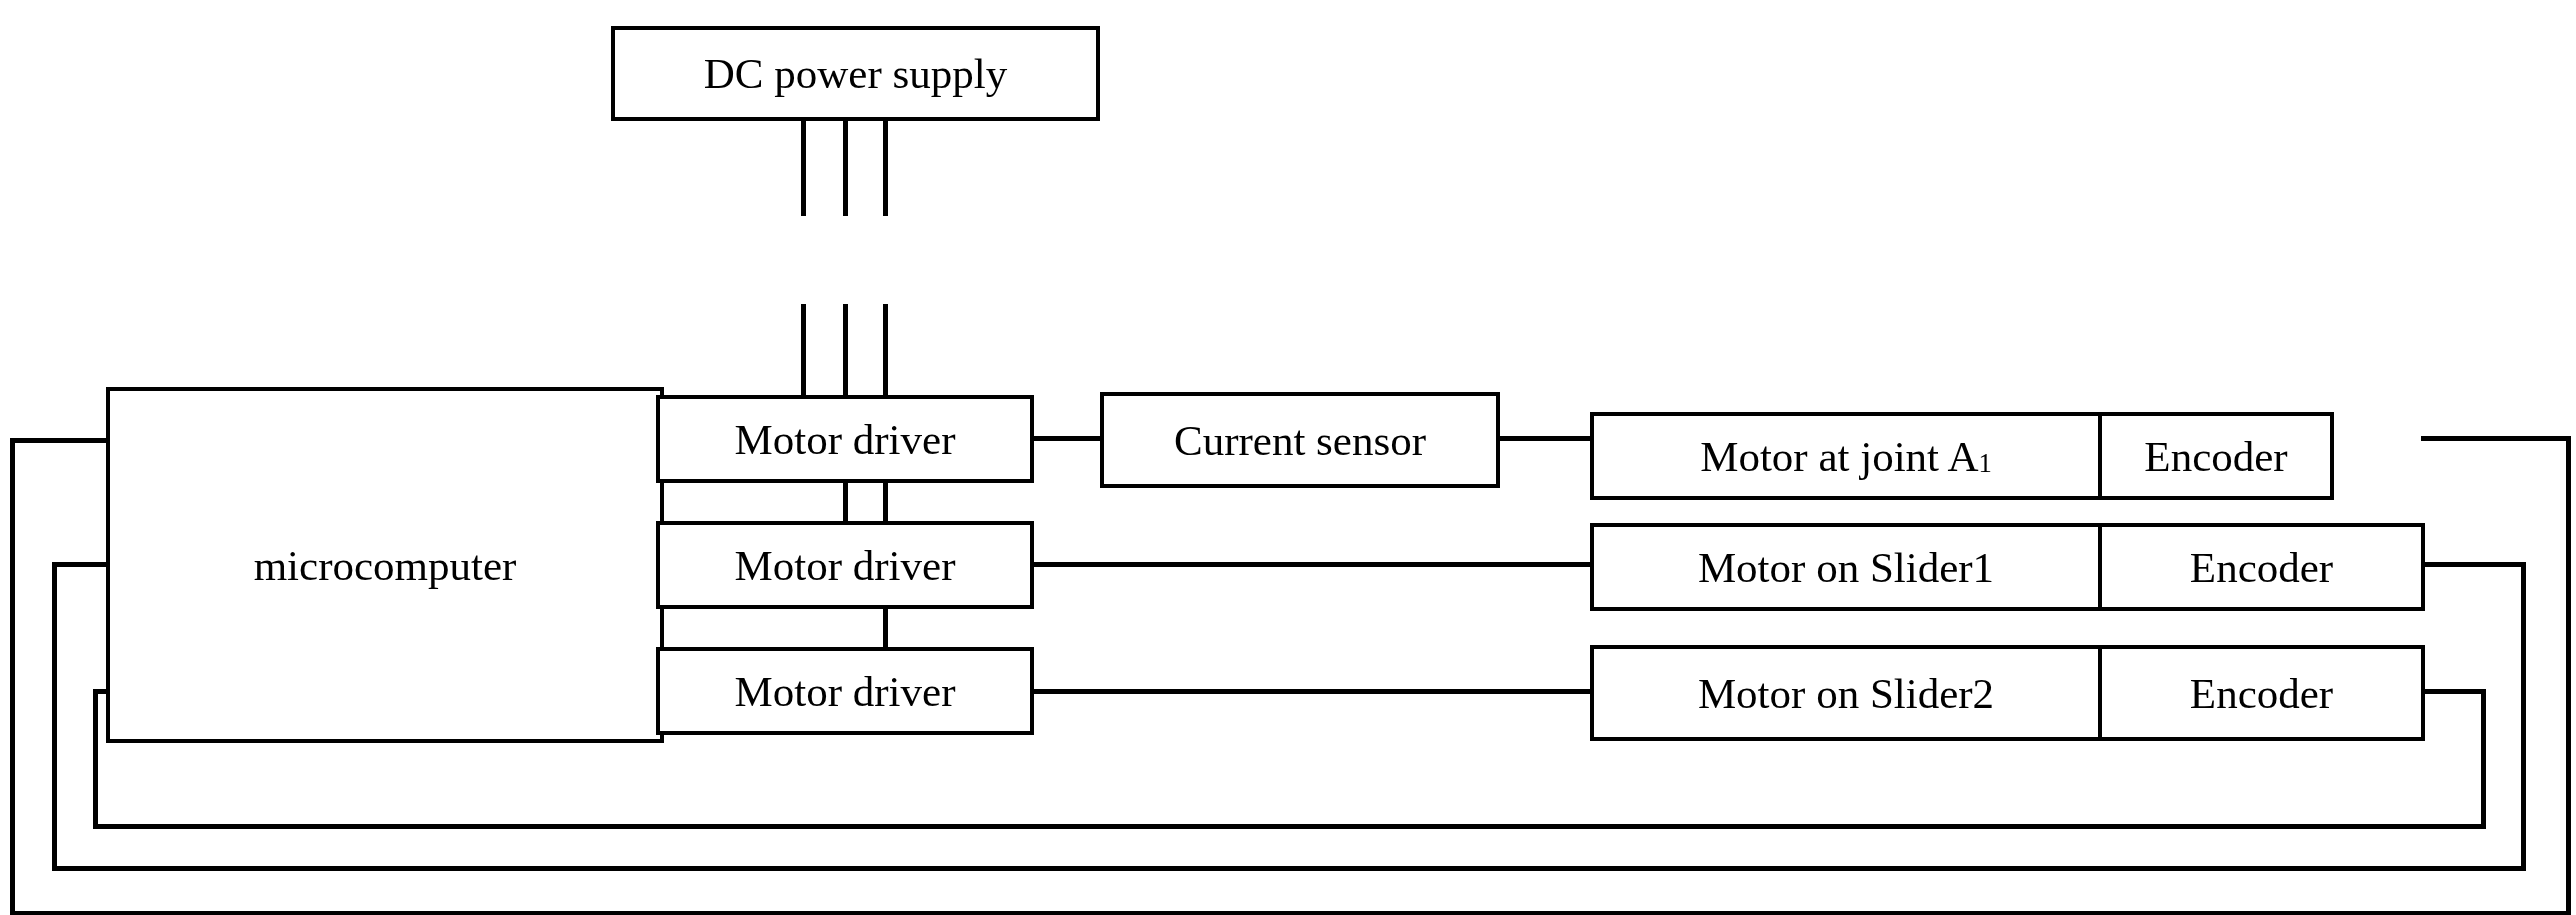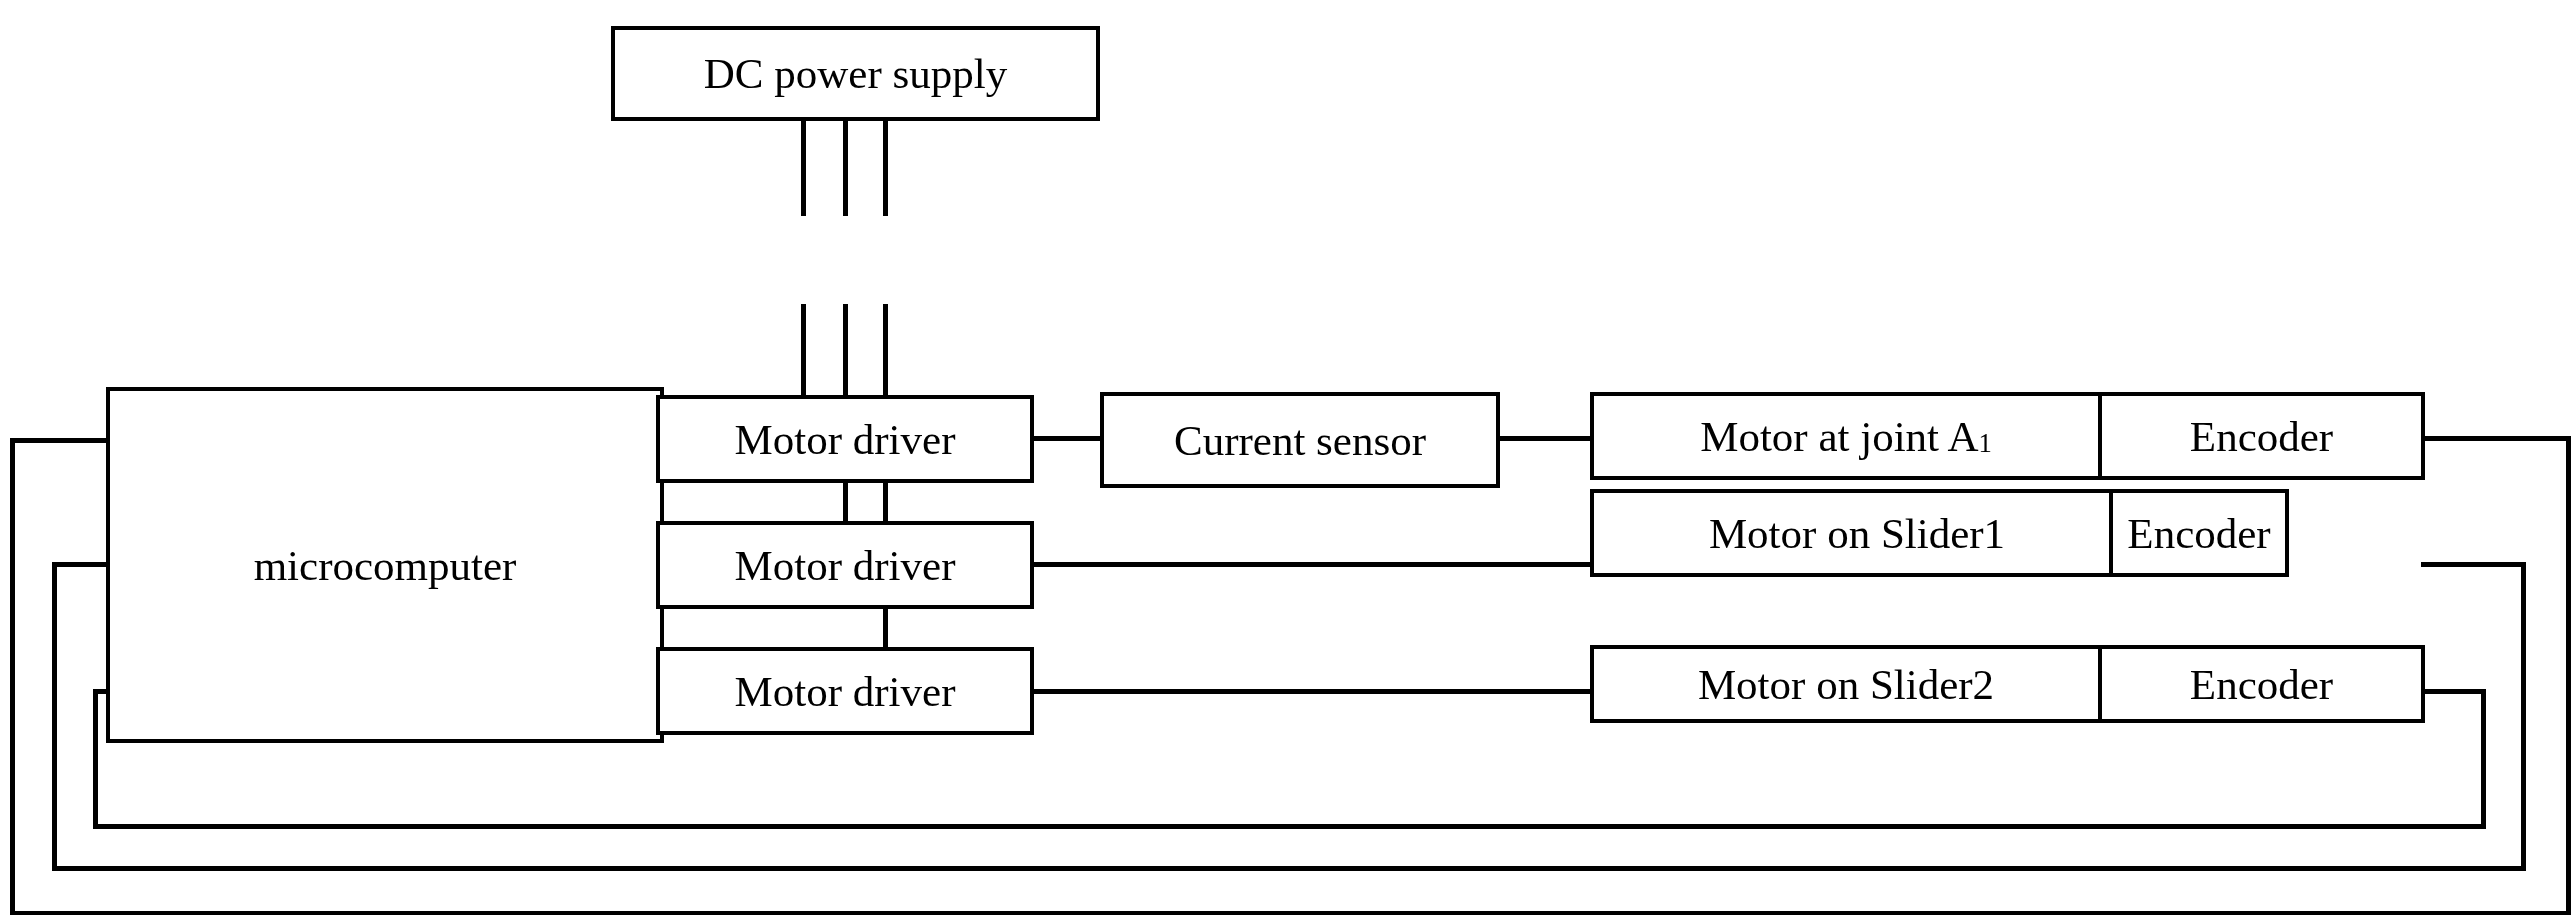--- a/index.html
+++ b/index.html
@@ -119,40 +119,40 @@
   </div>
 
   <div class="blk t-md" style="left:656px;top:631px;width:378px;height:88px;">
     <span class="lbl">Motor driver</span>
   </div>
 
   <div class="blk t-md" style="left:1100px;top:376px;width:400px;height:96px;justify-content:center;">
     <span class="lbl">Current sensor</span>
   </div>
 
-  <div class="split" style="left:1590px;top:376px;width:835px;height:88px;">
+  <div class="split" style="left:1590px;top:396px;width:744px;height:88px;">
     <div class="cell left t-md" style="width:508px;">
       <span>Motor at joint A</span>
         <sub>1</sub>
     </div>
     <div class="cell t-md" style="flex:1;">
       <span>Encoder</span>
     </div>
   </div>
 
-  <div class="split" style="left:1590px;top:473px;width:699px;height:88px;padding-left:11px;">
+  <div class="split" style="left:1590px;top:507px;width:835px;height:88px;">
     <div class="cell left t-md" style="width:508px;">
       <span>Motor on Slider1</span>
     </div>
     <div class="cell t-md" style="flex:1;">
       <span>Encoder</span>
     </div>
   </div>
 
-  <div class="split" style="left:1590px;top:629px;width:835px;height:78px;">
+  <div class="split" style="left:1590px;top:629px;width:835px;height:96px;">
     <div class="cell left t-md" style="width:508px;">
       <span>Motor on Slider2</span>
     </div>
     <div class="cell t-md" style="flex:1;">
       <span>Encoder</span>
     </div>
   </div>
 
 </div>
 

